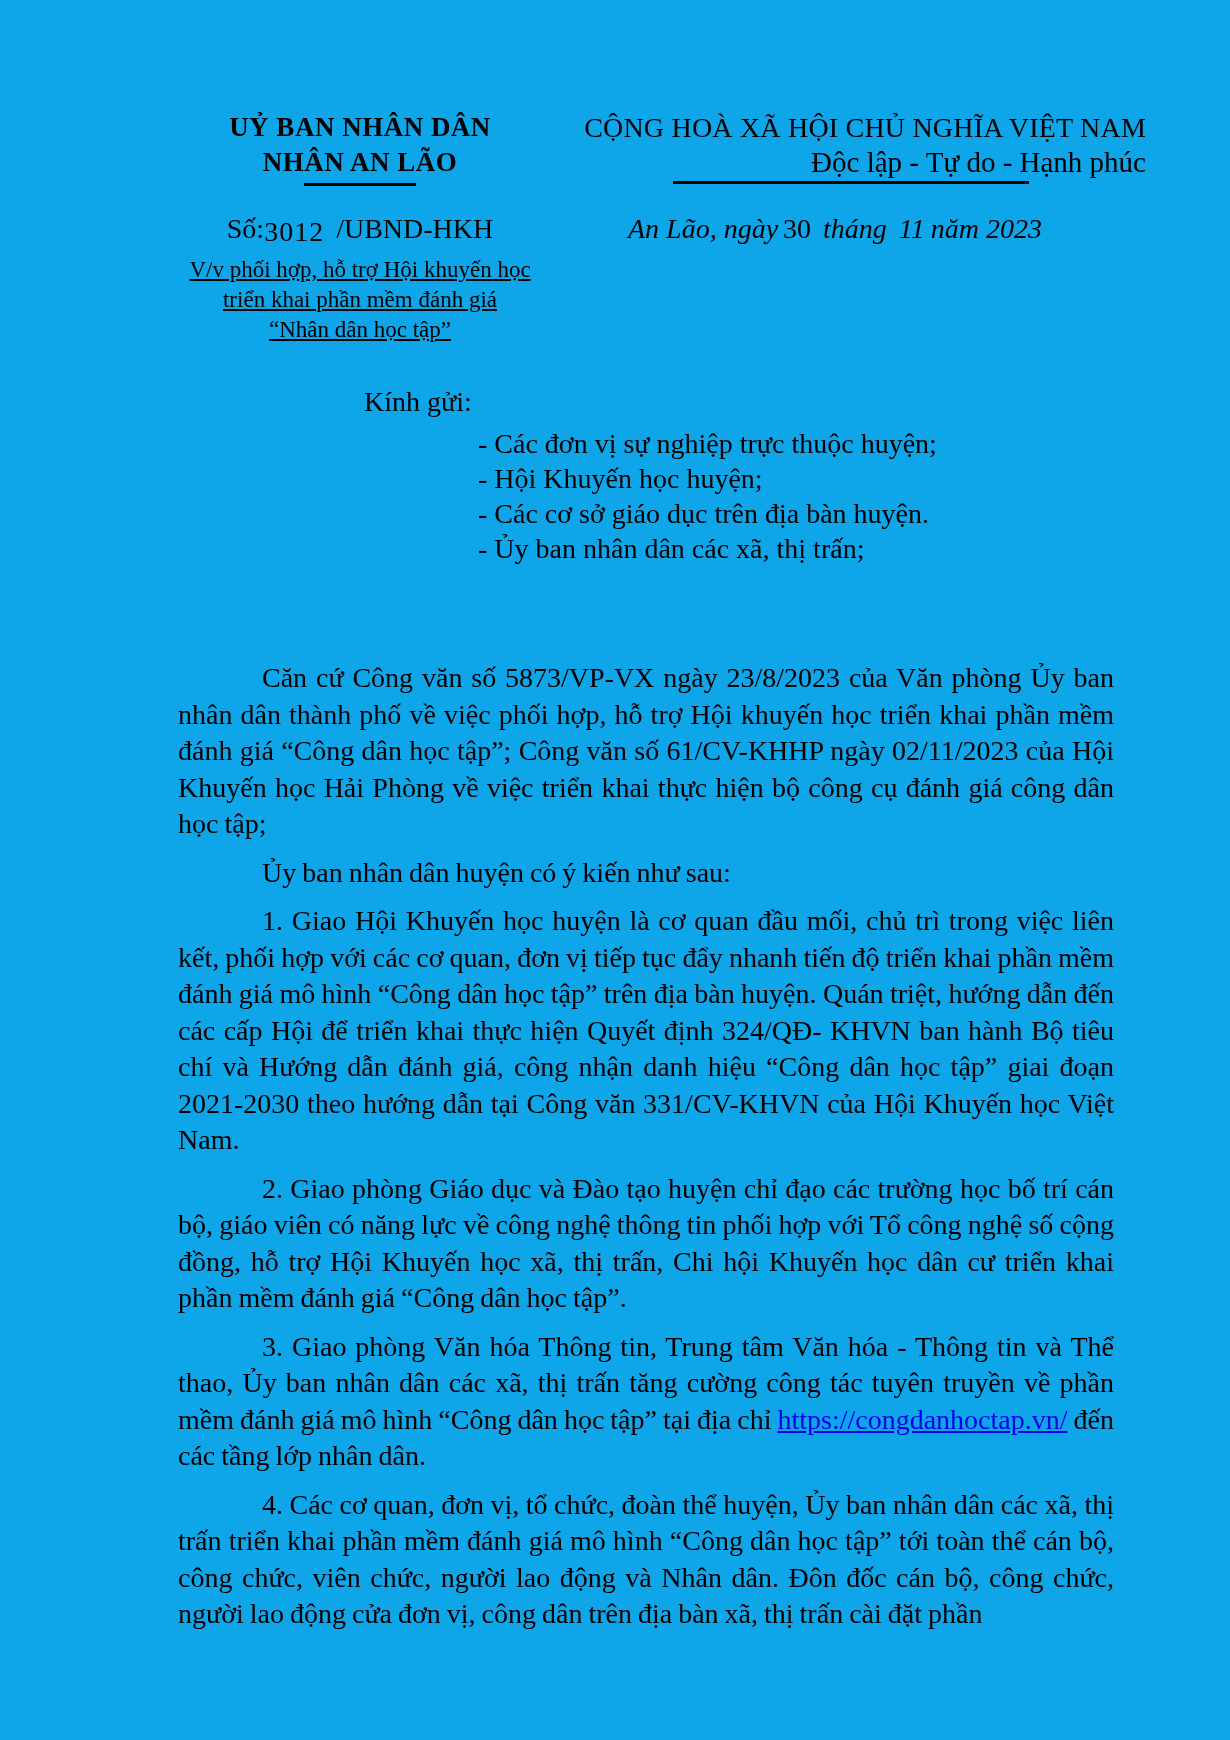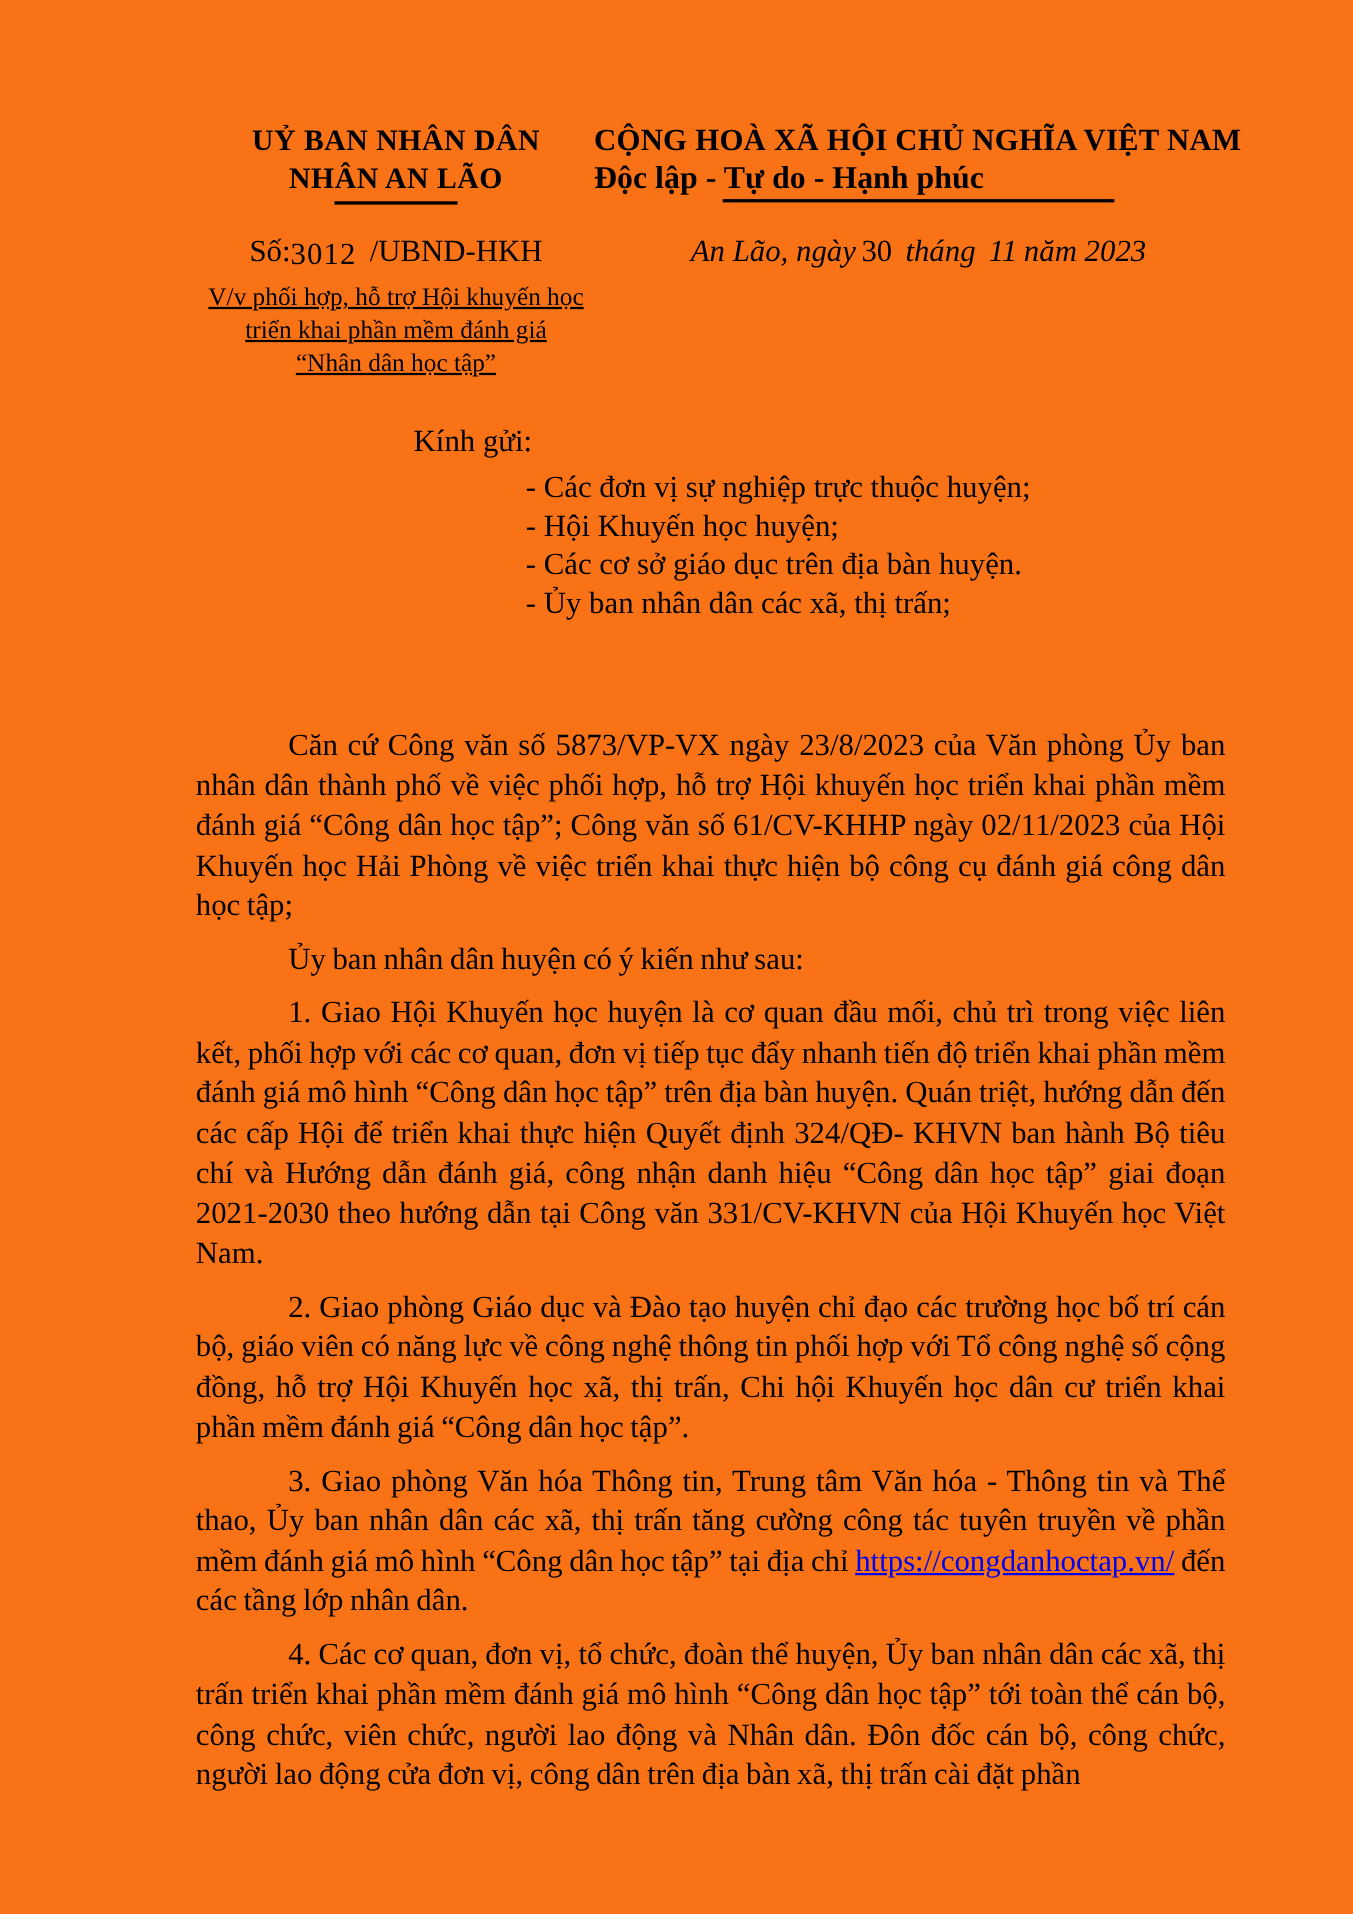--- a/index.html
+++ b/index.html
@@ -1,20 +1,20 @@
 <!DOCTYPE html>
 <html><head>
 <meta charset="utf-8">
 <style>
   html, body { margin: 0; padding: 0; background: #ffffff; }
   .page {
     position: relative;
     width: 1230px;
     height: 1740px;
-    background: #f97316;
+    background: #0ea5e9;
     color: #000000;
     font-family: "Liberation Serif", "DejaVu Serif", serif;
     overflow: hidden;
   }
 
   
   .issuer-block {
     position: absolute;
     left: 150px; top: 110px; width: 420px;
     text-align: center;
@@ -23,23 +23,23 @@
     line-height: 35px;
     letter-spacing: 0.5px;
   }
   .issuer-underline {
     width: 112px; height: 0;
     border-top: 3px solid #000;
     margin: 3px auto 0 auto;
   }
   .national-block {
     position: absolute;
-    left: 540px; top: 110px; width: 590px;
-    text-align: left;
-    font-weight: bold;
+    left: 556px; top: 110px; width: 590px;
+    text-align: right;
+    font-weight: normal;
   }
   .national-line1 { font-size: 28px; line-height: 35px; letter-spacing: 0.2px; }
   .national-line2 { font-size: 29px; line-height: 34px; }
   .motto-underline {
     width: 356px; height: 0;
     border-top: 3px solid #000;
     margin: 2px auto 0 auto;
   }
 
   
@@ -71,21 +71,21 @@
     left: 150px; top: 255px; width: 420px;
     text-align: center;
     font-size: 23px;
     line-height: 30px;
     text-decoration: underline;
   }
 
   
   .salutation {
     position: absolute;
-    left: 376px; top: 386px;
+    left: 364px; top: 386px;
     font-size: 28px;
   }
   .recipients {
     position: absolute;
     left: 478px; top: 426px;
     font-size: 28px;
     line-height: 35px;
   }
 
   

